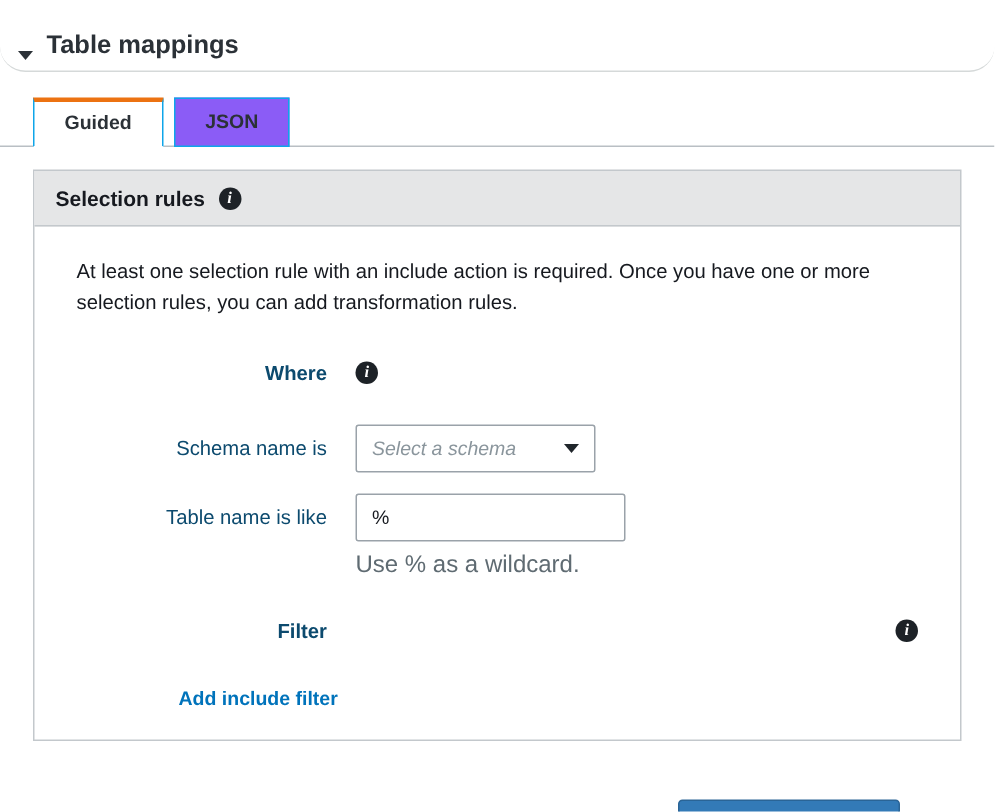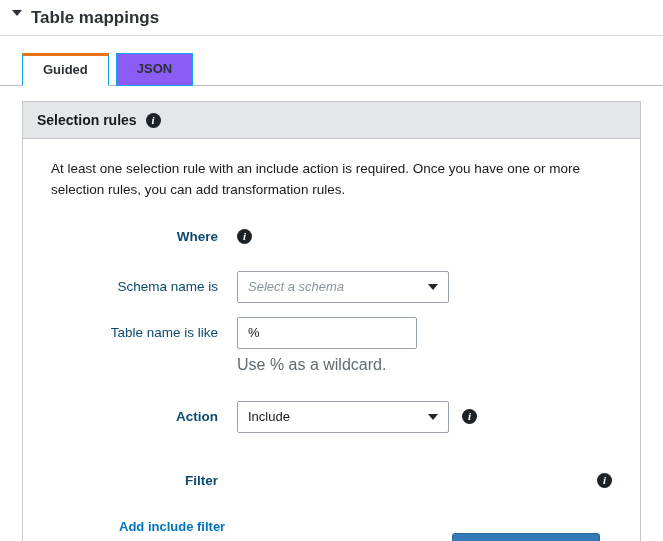--- a/index.html
+++ b/index.html
@@ -12,24 +12,25 @@
   body {
     width: 663px; height: 541px;
     position: relative; overflow: hidden;
     background: #fff;
     color: #16191f;
     font-family: "Liberation Sans", sans-serif;
   }
 
   
   .section-header {
-    display: flex; align-items: flex-start;
-    padding: 8px 10px 7px 10px;
+    display: flex; align-items: flex-end;
+    padding: 20px 10px 7px 10px;
     border-bottom: 1px solid #d5d9d9;
     cursor: pointer;
+    border-radius: 17px;
   }
   .caret-down {
     width: 0; height: 0;
     border-left: 5px solid transparent;
     border-right: 5px solid transparent;
     border-top: 6px solid #2b3137;
     margin: 2px 9px 0 2px;
   }
   .section-title {
     font-size: 17px; font-weight: bold; color: #2b3137;
@@ -102,21 +103,21 @@
   }
   .form-label.bold { font-weight: bold; }
 
   .row-where  { margin-bottom: 27px; }
   .row-schema { margin-bottom: 14px; }
   .row-table  { margin-bottom: 7px; }
   .row-action { margin-bottom: 40px; }
   .row-filter { margin-bottom: 29px; justify-content: space-between; }
 
   .select-box {
-    width: 212px; height: 32px;
+    width: 160px; height: 32px;
     background: #fff;
     border: 1px solid #9aa2a9; border-radius: 2px;
     display: flex; align-items: center; justify-content: space-between;
     padding: 0 10px;
     font-size: 13px;
     cursor: pointer;
   }
   .select-placeholder { color: #8a959c; font-style: italic; }
   .select-value { color: #16191f; }
   .select-caret {
@@ -198,30 +199,20 @@
     </div>
 
     
     <div class="form-row row-table">
       <div class="form-label">Table name is like</div>
       <input class="text-input" type="text" value="%" style="">
     </div>
     <div class="hint">Use % as a wildcard.</div>
 
     
-    <div class="form-row row-action">
-      <div class="form-label bold">Action</div>
-      <div class="select-with-info">
-        <div class="select-box">
-          <span class="select-value">Include</span>
-          <span class="select-caret"></span>
-        </div>
-        <span class="info-icon"></span>
-      </div>
-    </div>
 
     
     <div class="form-row row-filter">
       <div class="form-label bold">Filter</div>
       <span class="info-icon"></span>
     </div>
 
     
     <span class="link-button">Add include filter</span>
   </div>

